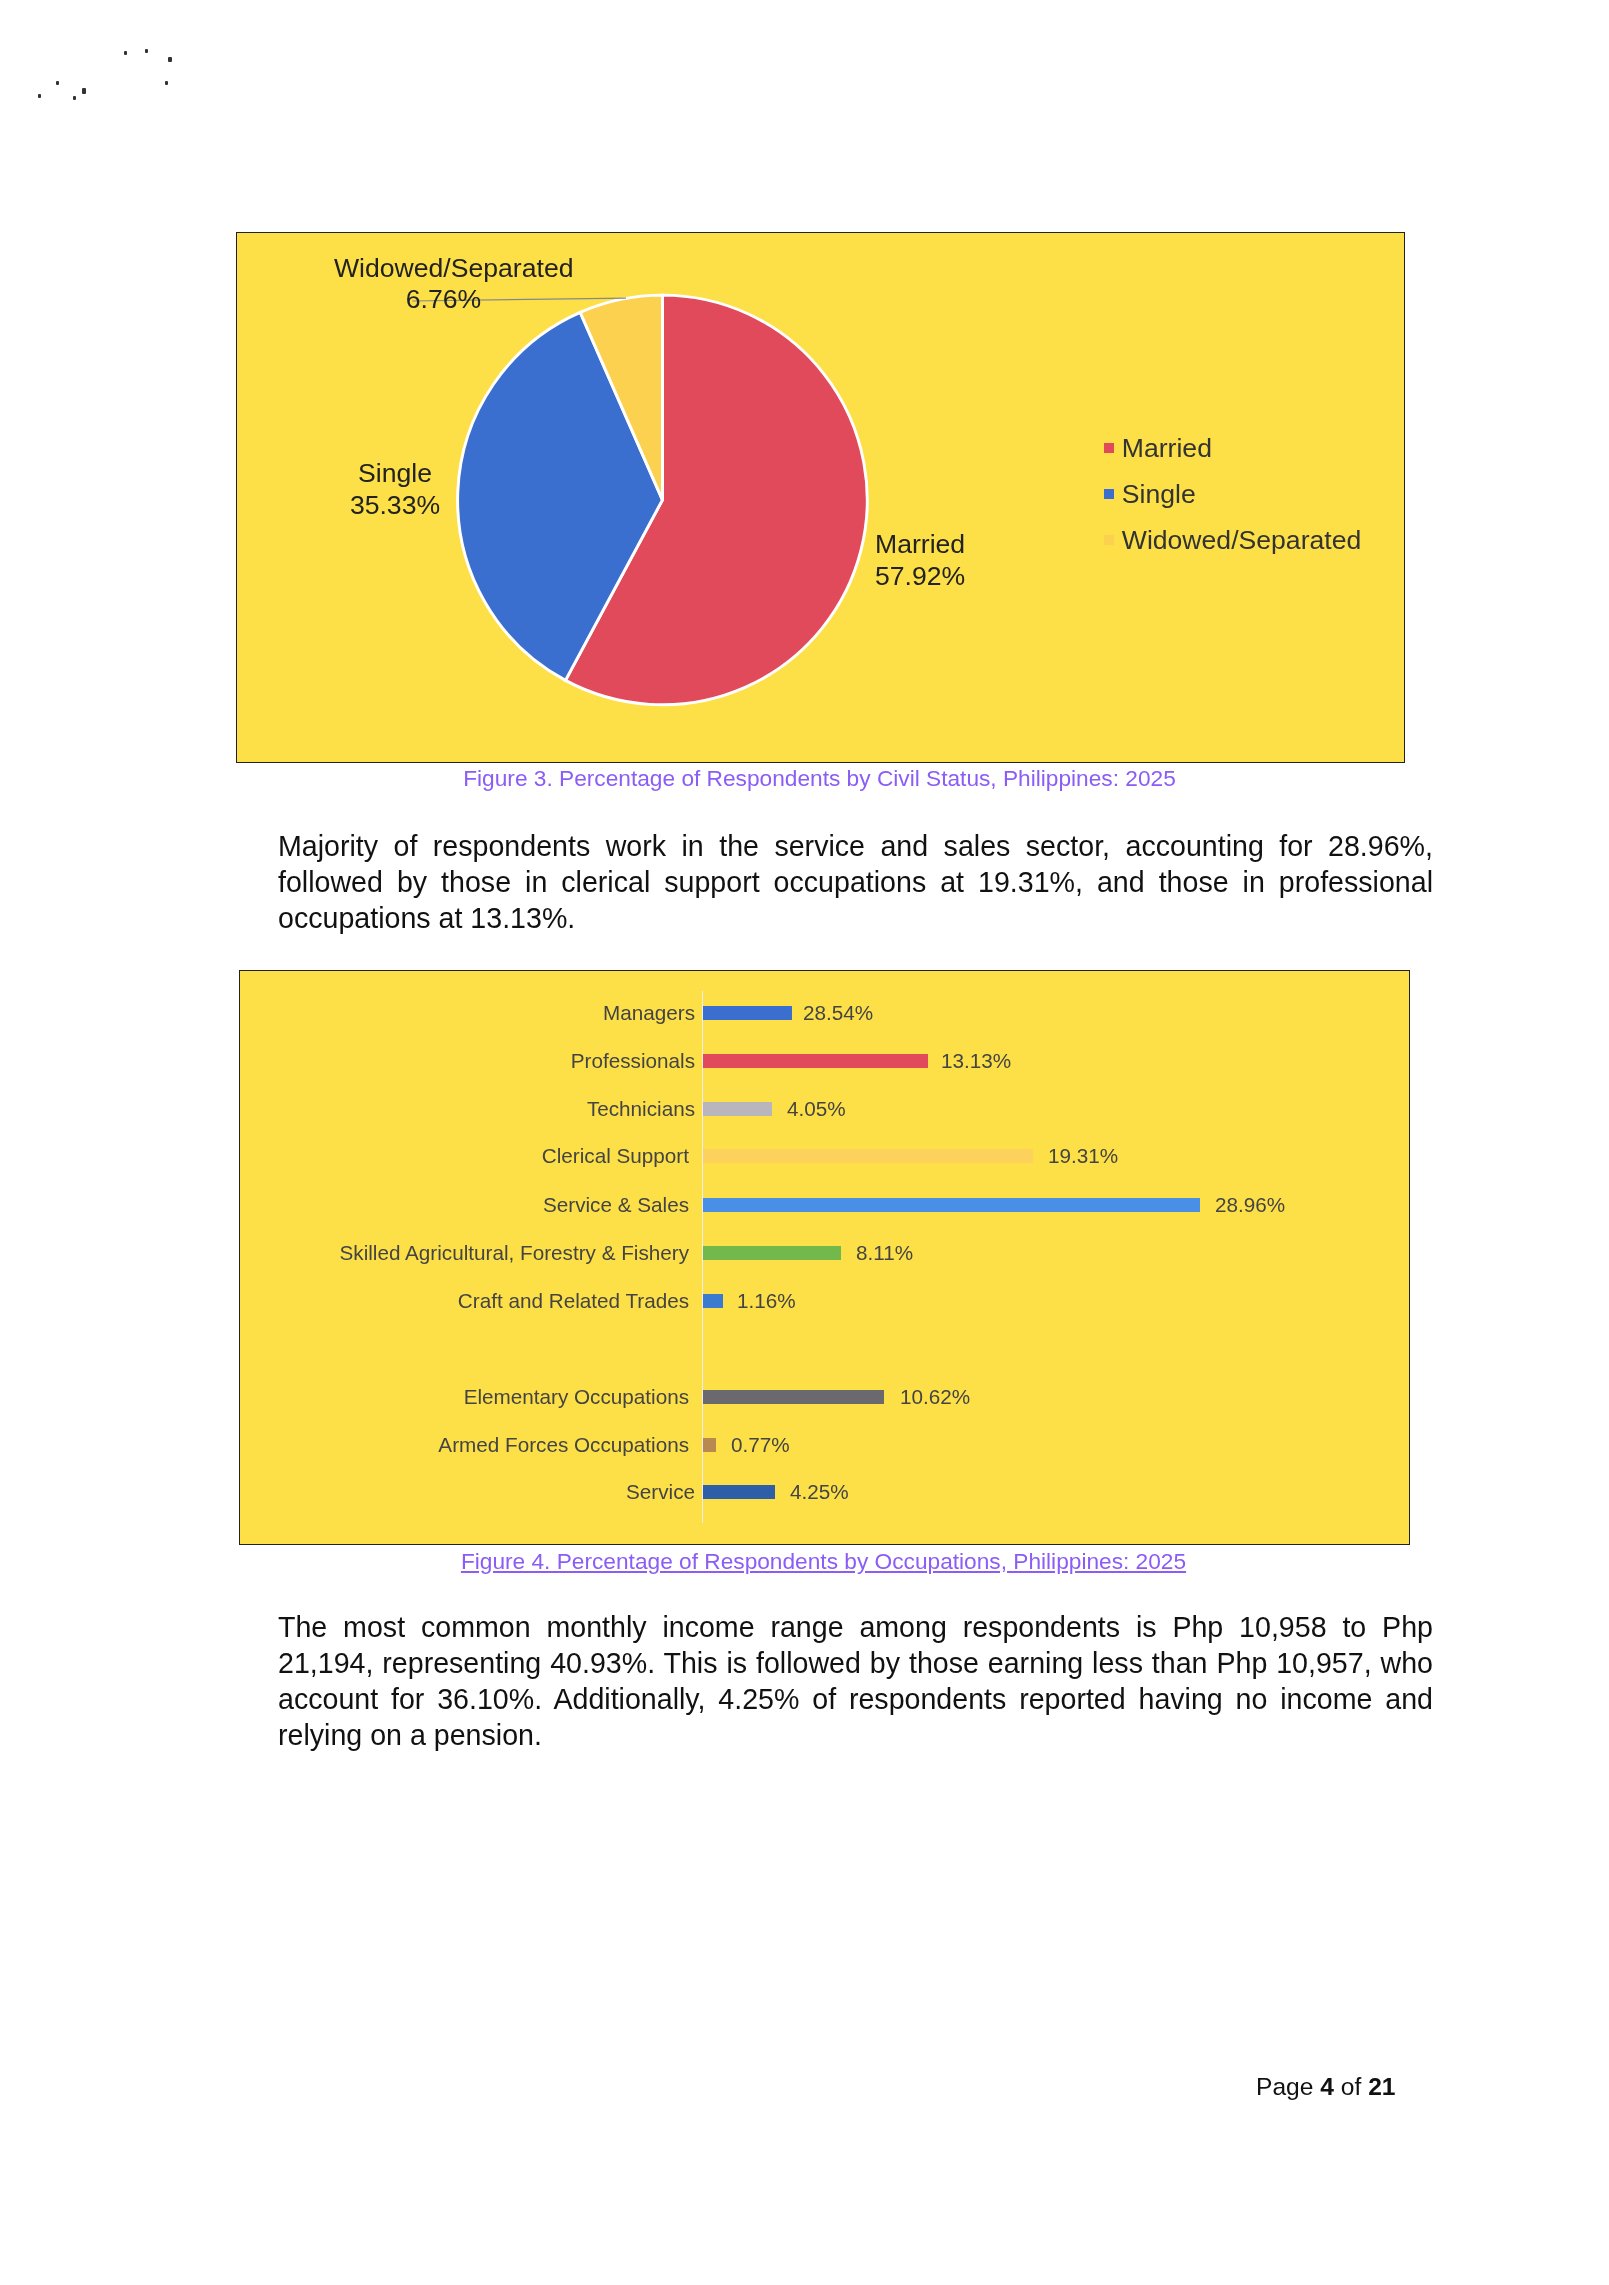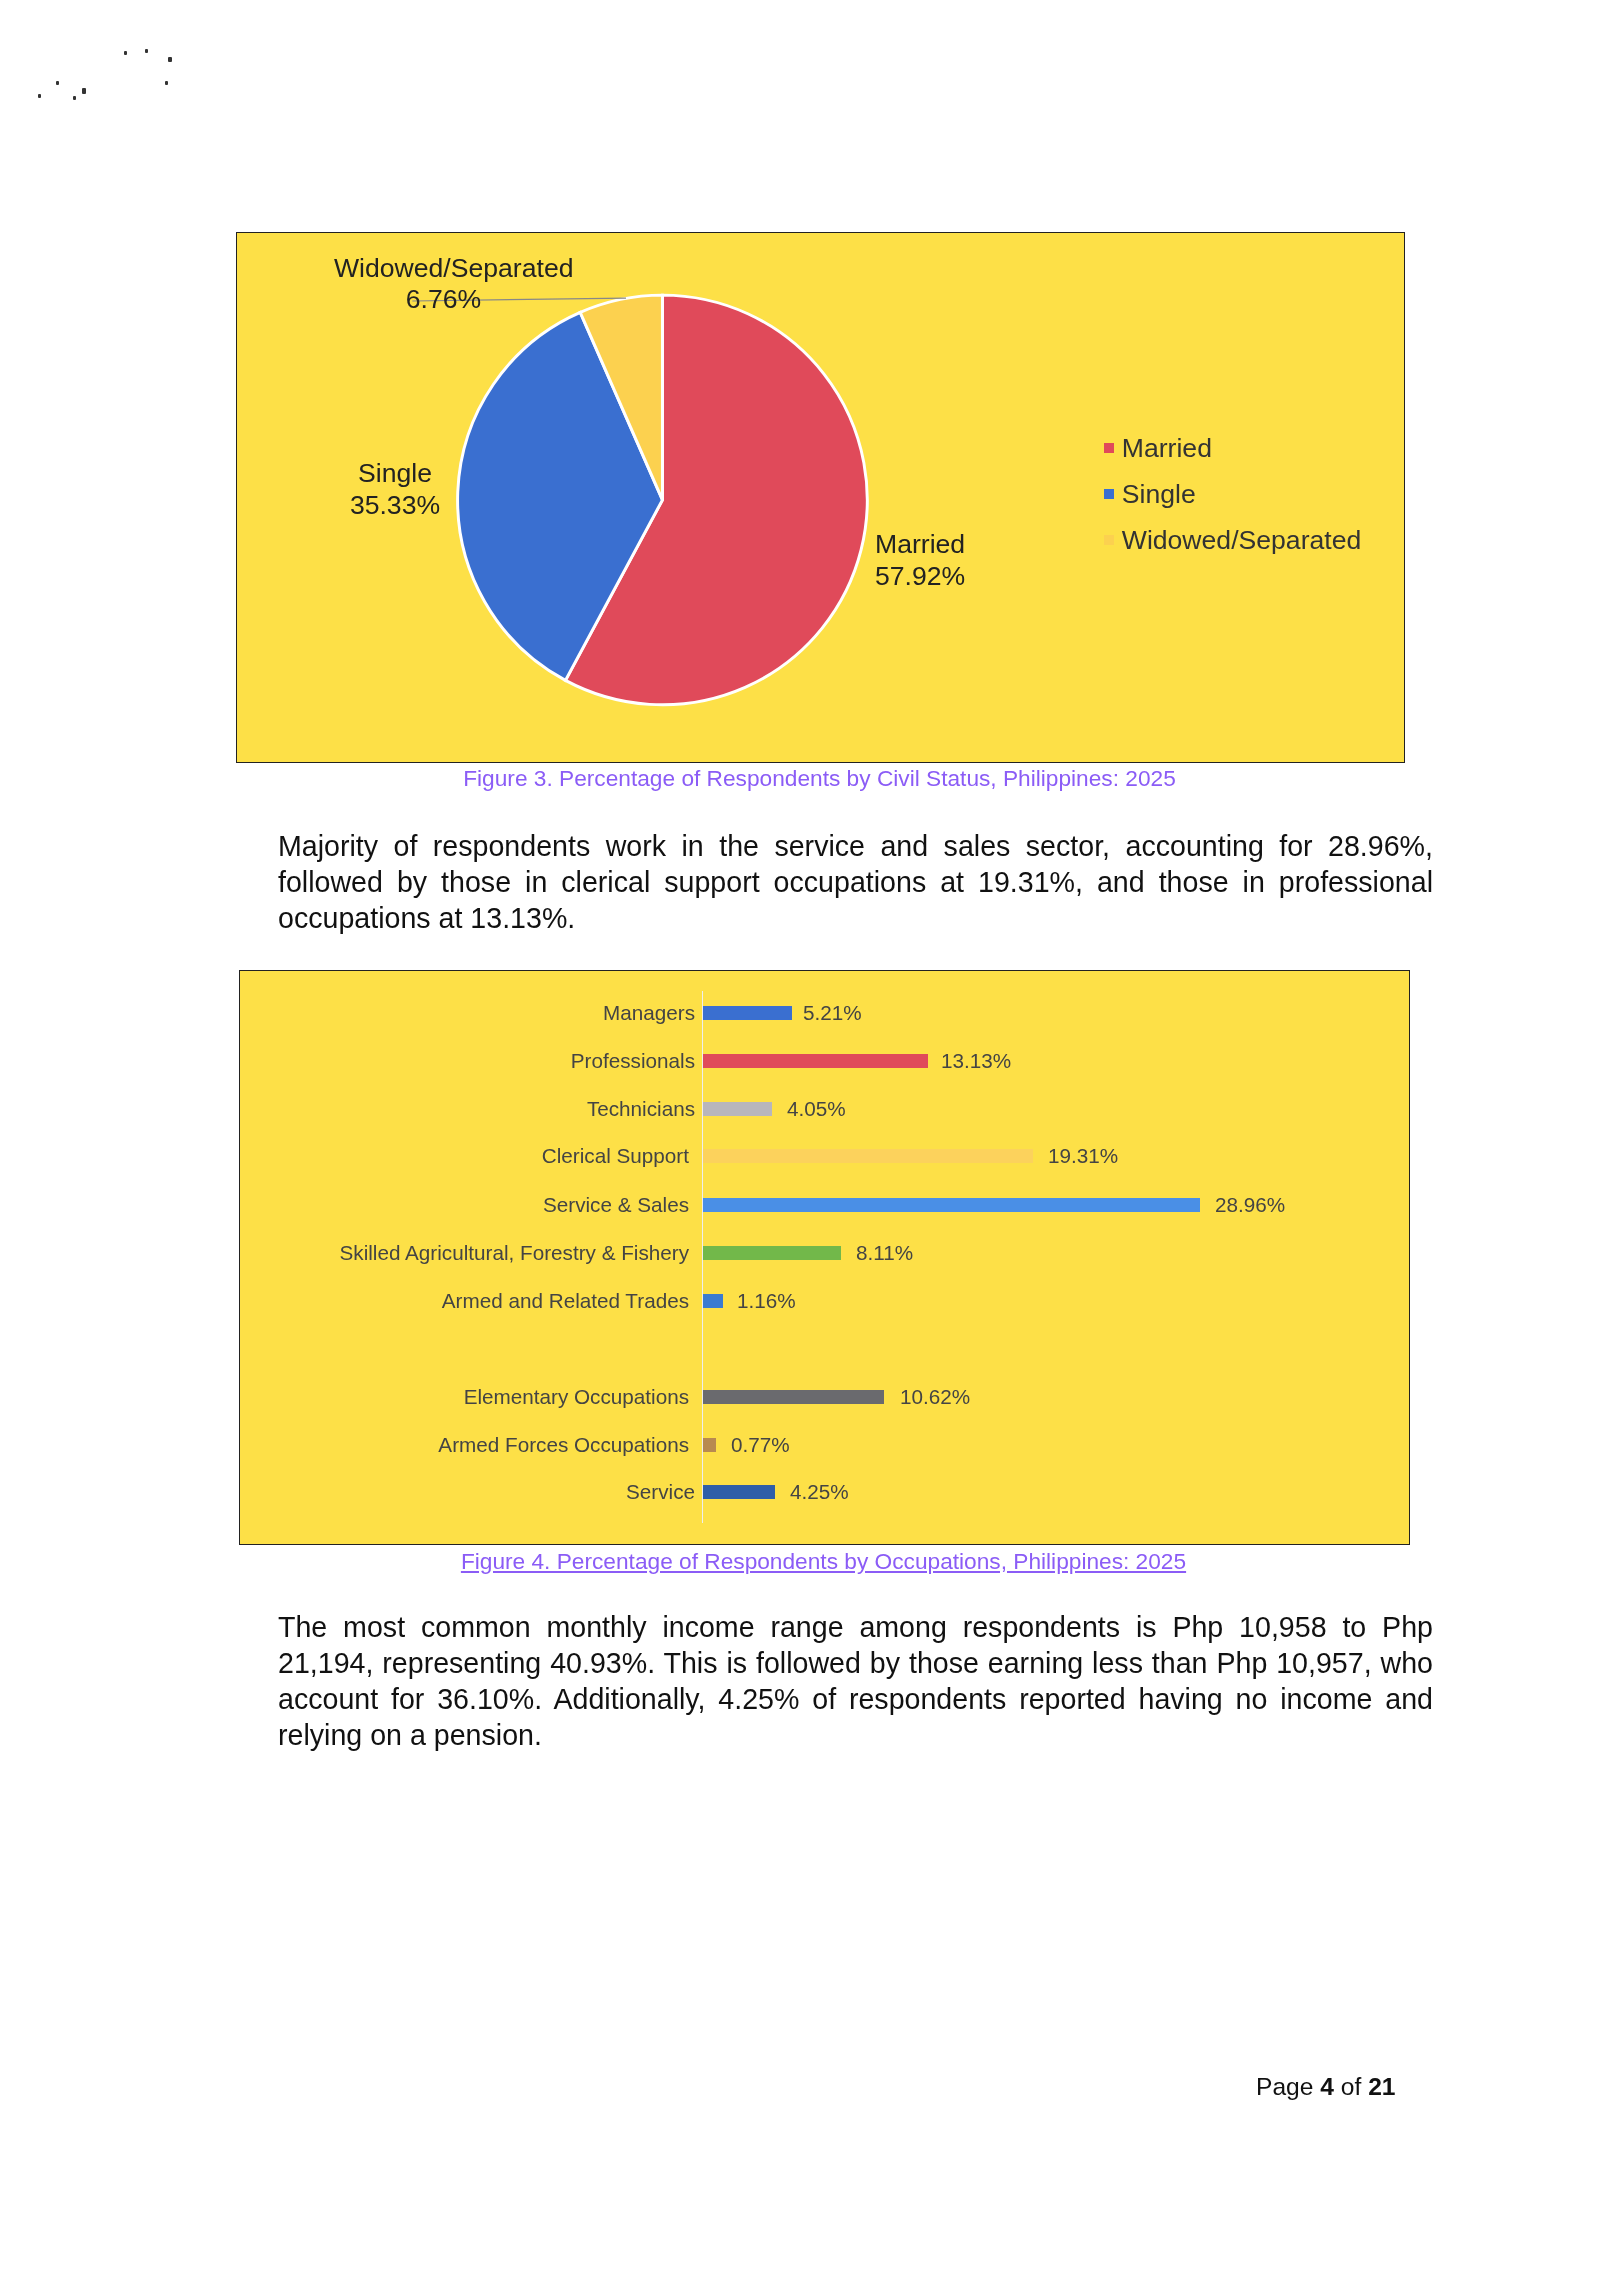--- a/index.html
+++ b/index.html
@@ -86,21 +86,21 @@
 <div class="caption" id="cap3">Figure 3. Percentage of Respondents by Civil Status, Philippines: 2025</div>
 
 <div class="para" id="para1">Majority of respondents work in the service and sales sector, accounting for 28.96%, followed by those in clerical support occupations at 19.31%, and those in professional occupations at 13.13%.</div>
 
 <div class="fig-box" id="fig4">
   <div class="axis-line"></div>
 
   <div class="bar-row" style="top:26.6px">
     <span class="bar-label">Managers</span>
     <span class="bar" style="width:89px;background:#3a6fd0"></span>
-    <span class="bar-value" style="left:563px">5.21%</span>
+    <span class="bar-value" style="left:563px">28.54%</span>
   </div>
   <div class="bar-row" style="top:74px">
     <span class="bar-label">Professionals</span>
     <span class="bar" style="width:225px;background:#e04a5a"></span>
     <span class="bar-value" style="left:701px">13.13%</span>
   </div>
   <div class="bar-row" style="top:122px">
     <span class="bar-label">Technicians</span>
     <span class="bar" style="width:69px;background:#b8b6bc"></span>
     <span class="bar-value" style="left:547px">4.05%</span>
@@ -114,21 +114,21 @@
     <span class="bar-label" style="right:720px">Service &amp; Sales</span>
     <span class="bar" style="width:497px;background:#4a8fe6"></span>
     <span class="bar-value" style="left:975px">28.96%</span>
   </div>
   <div class="bar-row" style="top:266px">
     <span class="bar-label" style="right:720px">Skilled Agricultural, Forestry &amp; Fishery</span>
     <span class="bar" style="width:138px;background:#72b84a"></span>
     <span class="bar-value" style="left:616px">8.11%</span>
   </div>
   <div class="bar-row" style="top:314px">
-    <span class="bar-label" style="right:720px">Armed and Related Trades</span>
+    <span class="bar-label" style="right:720px">Craft and Related Trades</span>
     <span class="bar" style="width:19.7px;background:#3a7bd0"></span>
     <span class="bar-value" style="left:497px">1.16%</span>
   </div>
   <div class="bar-row" style="top:410px">
     <span class="bar-label" style="right:720px">Elementary Occupations</span>
     <span class="bar" style="width:181px;background:#6a6a6e"></span>
     <span class="bar-value" style="left:660px">10.62%</span>
   </div>
   <div class="bar-row" style="top:458px">
     <span class="bar-label" style="right:720px">Armed Forces Occupations</span>

